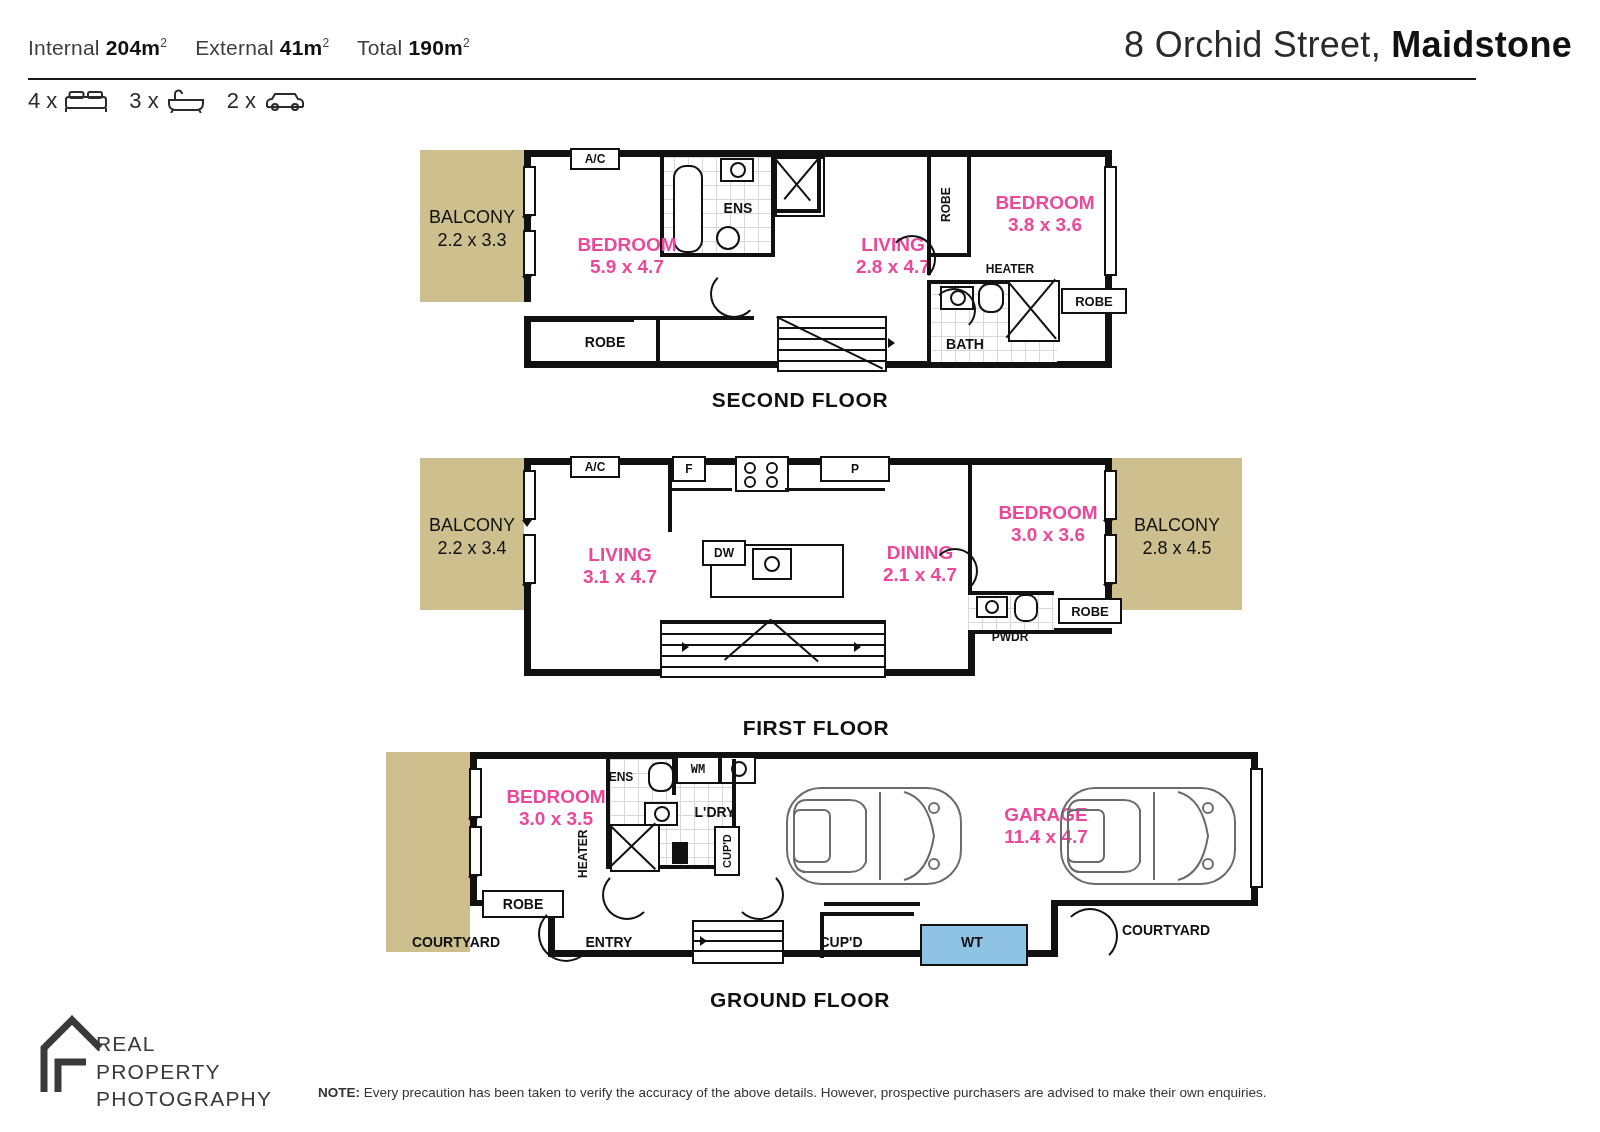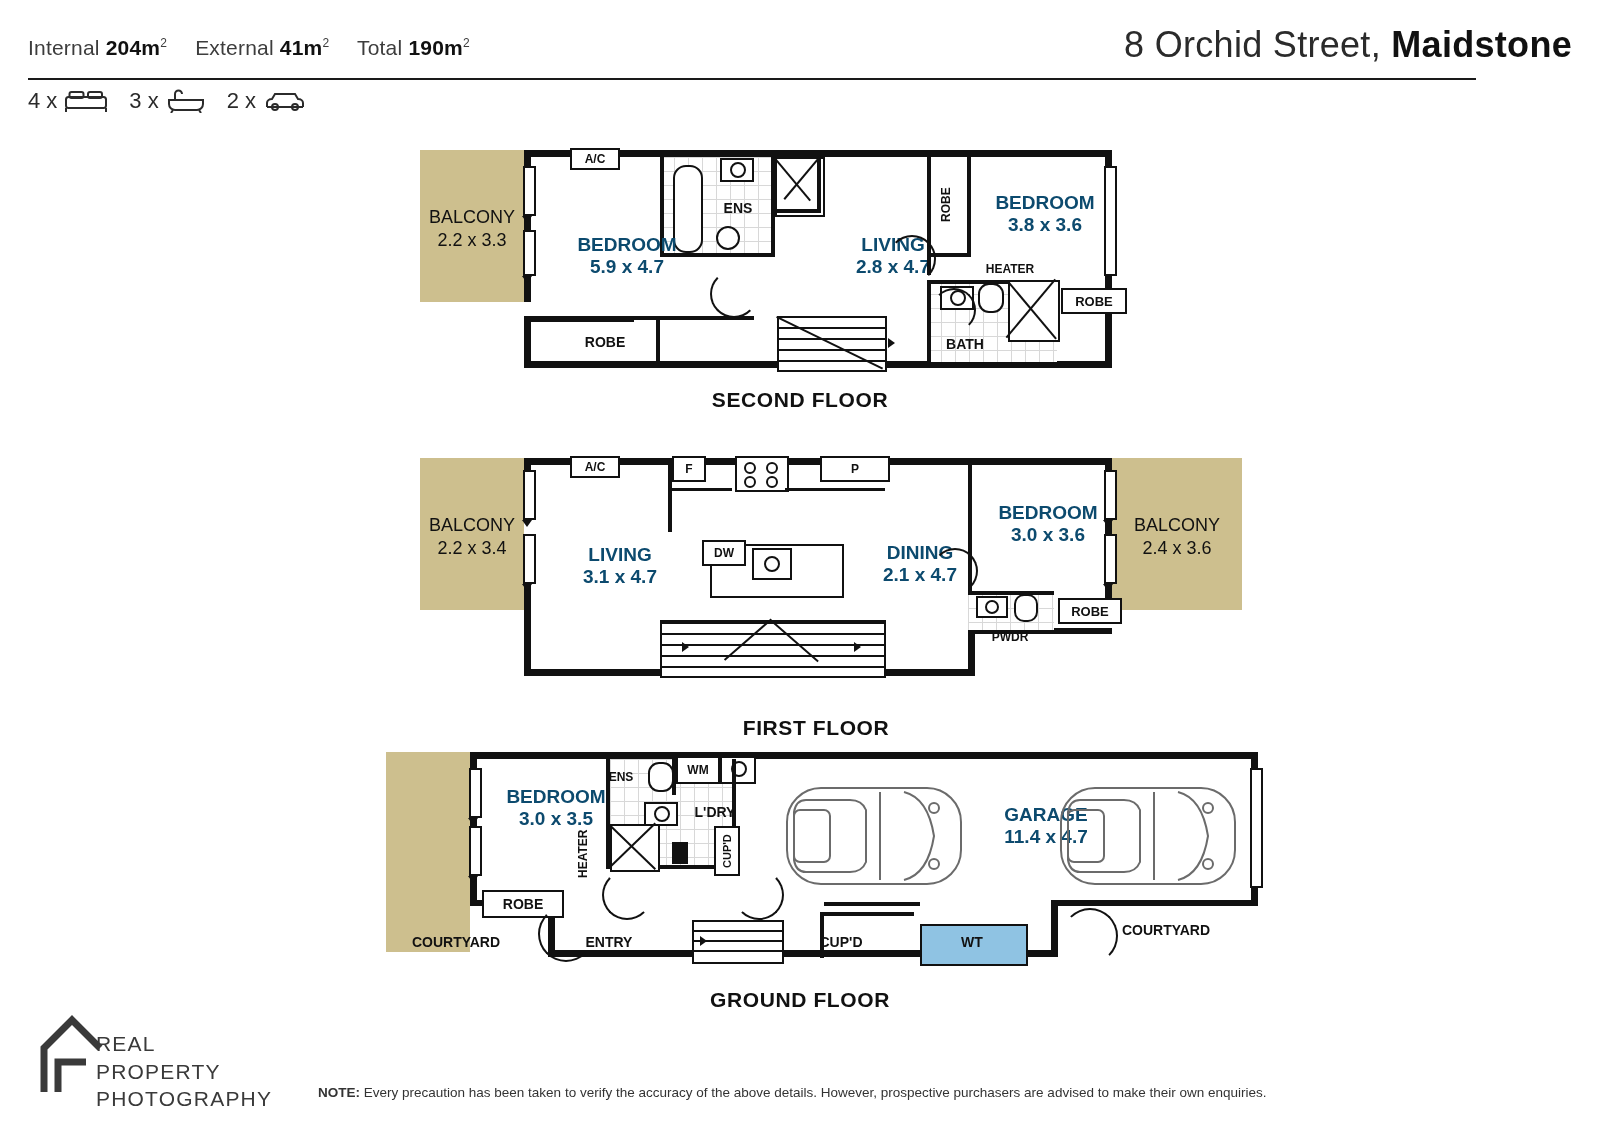--- a/index.html
+++ b/index.html
@@ -70,21 +70,21 @@
       linear-gradient(to right, #d8d8d8 1px, transparent 1px),
       linear-gradient(to bottom, #d8d8d8 1px, transparent 1px);
     background-size: 14px 14px;
     background-color: #fff;
   }
   .lbl {
     position: absolute;
     text-align: center;
     font-size: 19px;
     font-weight: bold;
-    color: #0c4a6e;
+    color: #ec4899;
     line-height: 1.18;
     white-space: nowrap;
   }
   .lbl .dim { font-weight: bold; font-size: 19px; display:block; }
   .lbl-sm {
     position: absolute;
     text-align: center;
     font-size: 14px;
     font-weight: bold;
     color: #111;
@@ -404,21 +404,21 @@
   <div class="thin" style="left:352px; top:172px; width:62px; height:2px; transform-origin:0 0; transform:rotate(139deg);"></div>
   <div class="arrow-rt" style="left:262px; top:194px;"></div>
   <div class="arrow-rt" style="left:434px; top:194px;"></div>
 
   <div class="lbl-bal" style="left:0px; top:66px; width:104px;">
     <span>BALCONY</span><br>
     <span>2.2 x 3.4</span>
   </div>
   <div class="lbl-bal" style="left:692px; top:66px; width:130px;">
     <span>BALCONY</span><br>
-    <span>2.4 x 3.6</span>
+    <span>2.8 x 4.5</span>
   </div>
 </div>
 
 <div class="floor-title" style="top:716px; left:0;padding-left:16px;">FIRST FLOOR</div>
 
 <div class="plan" id="plan-ground" style="left:386px; top:742px; width:890px; height:240px;">
 
   <div class="courtyard" style="left:0px; top:10px; width:84px; height:200px;"></div>
   <div class="courtyard" style="left:672px; top:162px; width:200px; height:52px;"></div>
 
@@ -451,21 +451,21 @@
   <div class="wall" style="left:220px; top:123px; width:126px; height:4px;"></div>
   <div class="fix-r" style="left:262px; top:20px; width:22px; height:26px; border-radius:11px;"></div>
   <div class="lbl-xs" style="left:212px; top:28px; width:46px;">ENS</div>
   <div class="fix" style="left:258px; top:60px; width:30px; height:20px;"></div>
   <div class="fix-r" style="left:268px; top:64px; width:12px; height:12px;"></div>
   <div class="fix" style="left:224px; top:82px; width:46px; height:44px;"></div>
   <div class="thin" style="left:224px; top:82px; width:64px; height:2px; transform-origin:0 0; transform:rotate(44deg);"></div>
   <div class="thin" style="left:270px; top:82px; width:64px; height:2px; transform-origin:0 0; transform:rotate(136deg);"></div>
   <div class="lbl-xs vert" style="left:190px; top:72px; width:18px; height:80px;">HEATER</div>
 
-  <div class="box-lbl" style="left:290px; top:14px; width:40px; height:24px;">WM</div>
+  <div class="box-lbl" style="left:290px; top:14px; width:40px; height:24px;font-family:Liberation Mono, monospace;">WM</div>
   <div class="fix" style="left:334px; top:14px; width:32px; height:24px;"></div>
   <div class="fix-r" style="left:345px; top:19px; width:12px; height:12px;"></div>
   <div class="lbl-sm" style="left:294px; top:62px; width:70px;">L'DRY</div>
   <div class="wall" style="left:286px; top:17px; width:4px; height:36px;"></div>
   <div class="wall" style="left:346px; top:17px; width:4px; height:110px;"></div>
   <div class="wall" style="left:286px; top:100px; width:16px; height:22px; background:#111;"></div>
   <div class="box-lbl vert" style="left:328px; top:84px; width:22px; height:46px; font-size:11px;">CUP'D</div>
 
   <div class="lbl" style="left:560px; top:62px; width:200px;">
     <span>GARAGE</span>

